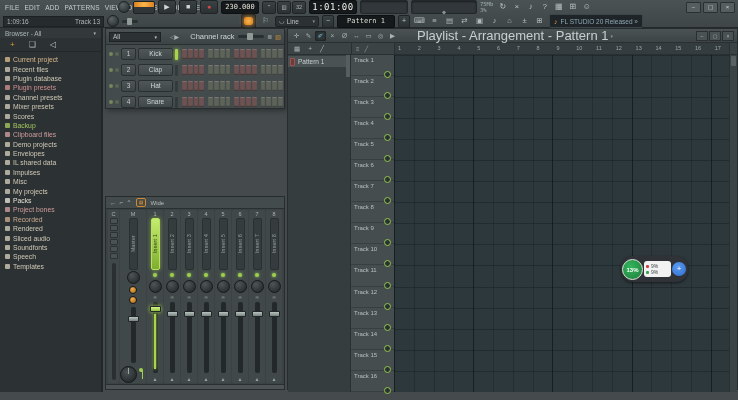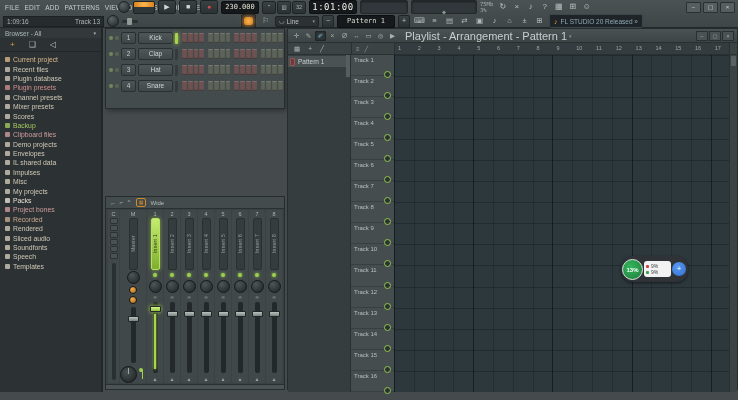--- a/index.html
+++ b/index.html
@@ -134,21 +134,21 @@
   .sprout::before{content:"";position:absolute;left:3px;top:3px;width:1px;height:8px;background:#9ccf4e;}
   .sprout::after{content:"";position:absolute;left:0px;top:0px;width:4px;height:4px;border-radius:50% 50% 0 50%;background:#9ccf4e;}
   .mixscroll{height:4px;background:#4c5355;border-top:1px solid #2a2f31;flex:0 0 auto;}
   
   #playlist{position:absolute;left:287px;top:28px;width:451px;height:362px;background:#3c4345;
             border:1px solid #272c2e;box-sizing:border-box;display:flex;flex-direction:column;}
   .ptitle{height:13px;display:flex;align-items:center;gap:2px;padding:0 3px;
           background:linear-gradient(#4a5254,#3d4446);border-bottom:1px solid #2a2f31;flex:0 0 auto;}
   .ptool{width:11px;height:10px;font-size:6.5px;line-height:10px;text-align:center;color:#a9b4b1;border-radius:2px;}
   .ptool.active{background:#2e3537;color:#7cc4e8;box-shadow:inset 0 0 2px #000;}
-  .ptitle .ttl{font-size:11px;color:#c6d0cd;margin-left:5px;}
+  .ptitle .ttl{font-size:13px;color:#c6d0cd;margin-left:17px;}
   .ptitle .tcaret{font-size:5px;color:#8a958f;}
   .pwin{margin-left:auto;display:flex;gap:1px;}
   .pwinbtn{width:10px;height:8px;font-size:5px;line-height:8px;text-align:center;color:#aab5b2;
            background:#4a5254;border:1px solid #2a2f31;}
   .prow2{height:11px;display:flex;border-bottom:1px solid #2a2f31;flex:0 0 auto;}
   .picker-tools{width:63px;display:flex;align-items:center;gap:8px;padding:0 6px;box-sizing:border-box;}
   .pktool{font-size:6.5px;color:#a9b4b1;}
   .hdr-tools{width:43px;display:flex;align-items:center;gap:5px;padding:0 4px;box-sizing:border-box;
              border-left:1px solid #2a2f31;}
   .hdtool{font-size:6px;color:#8f9a97;}
@@ -376,20 +376,31 @@
           <span style="color: rgb(208, 201, 183);">Speech</span>
         </div>
         <div class="bitem">
           <span class="bullet" style="background: rgb(208, 201, 183);"></span>
           <span style="color: rgb(208, 201, 183);">Templates</span>
         </div>
       </div>
   </div>
 
   <div id="rack">
+    <div class="rtitle">
+      <span class="rfilter">
+        <span>All</span>
+        <span style="font-size:5px;">▾</span>
+      </span>
+      <span class="spk">◁▶</span>
+      <span class="ttl">Channel rack</span>
+      <span class="rslider"></span>
+      <span class="rtico">≣</span>
+      <span class="rtico orange">▥</span>
+    </div>
     <div class="rackbody">
         <div class="rowch">
           <span class="led"></span>
           <span class="led dim"></span>
           <span class="numbtn">1</span>
           <span class="namebtn">Kick</span>
           <span class="selbar on"></span>
           <span class="steps">
             <span class="step g1"></span>
             <span class="step g1"></span>

